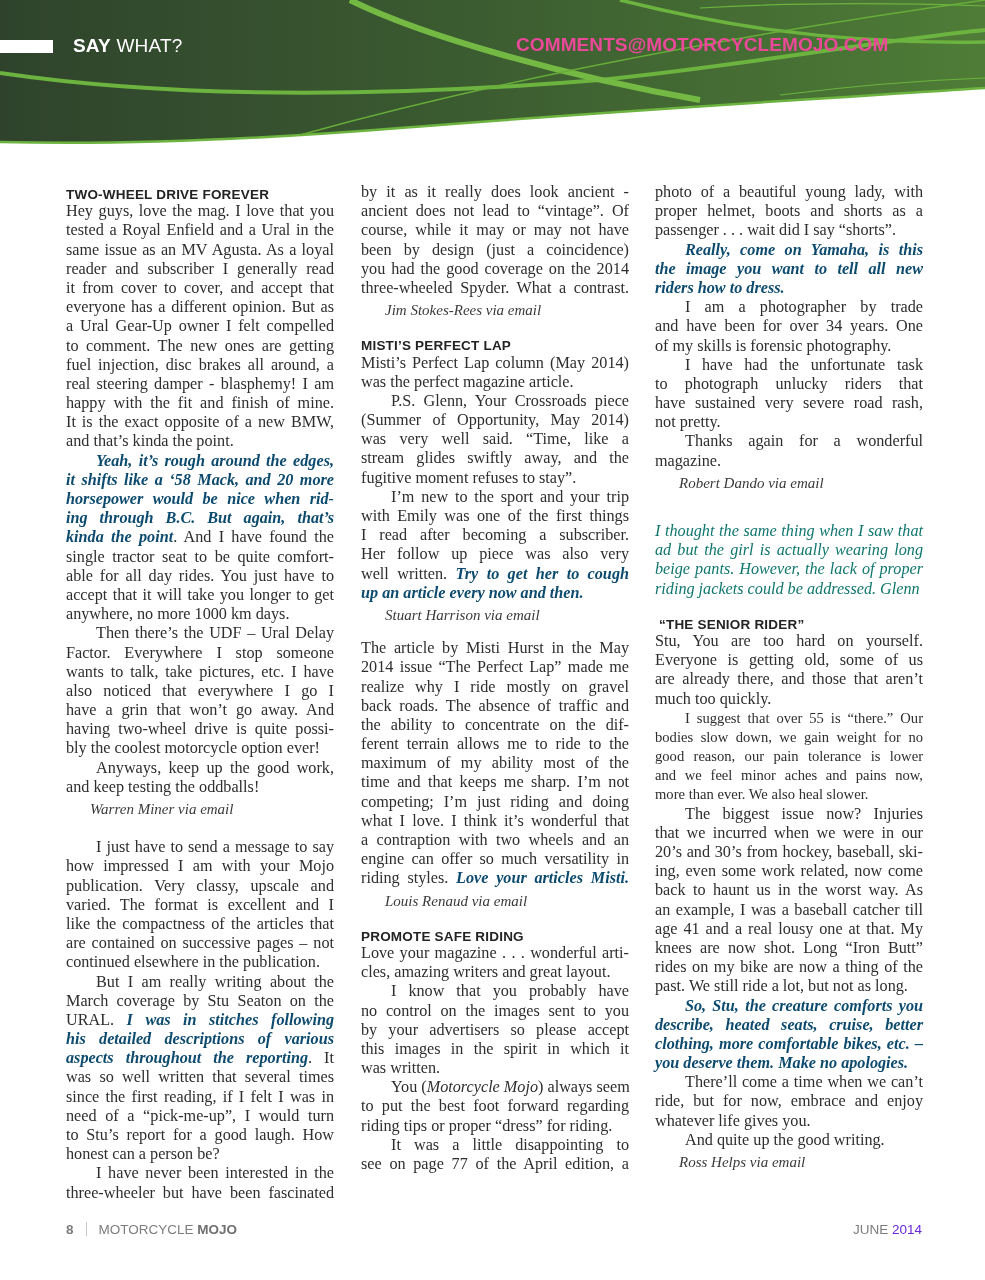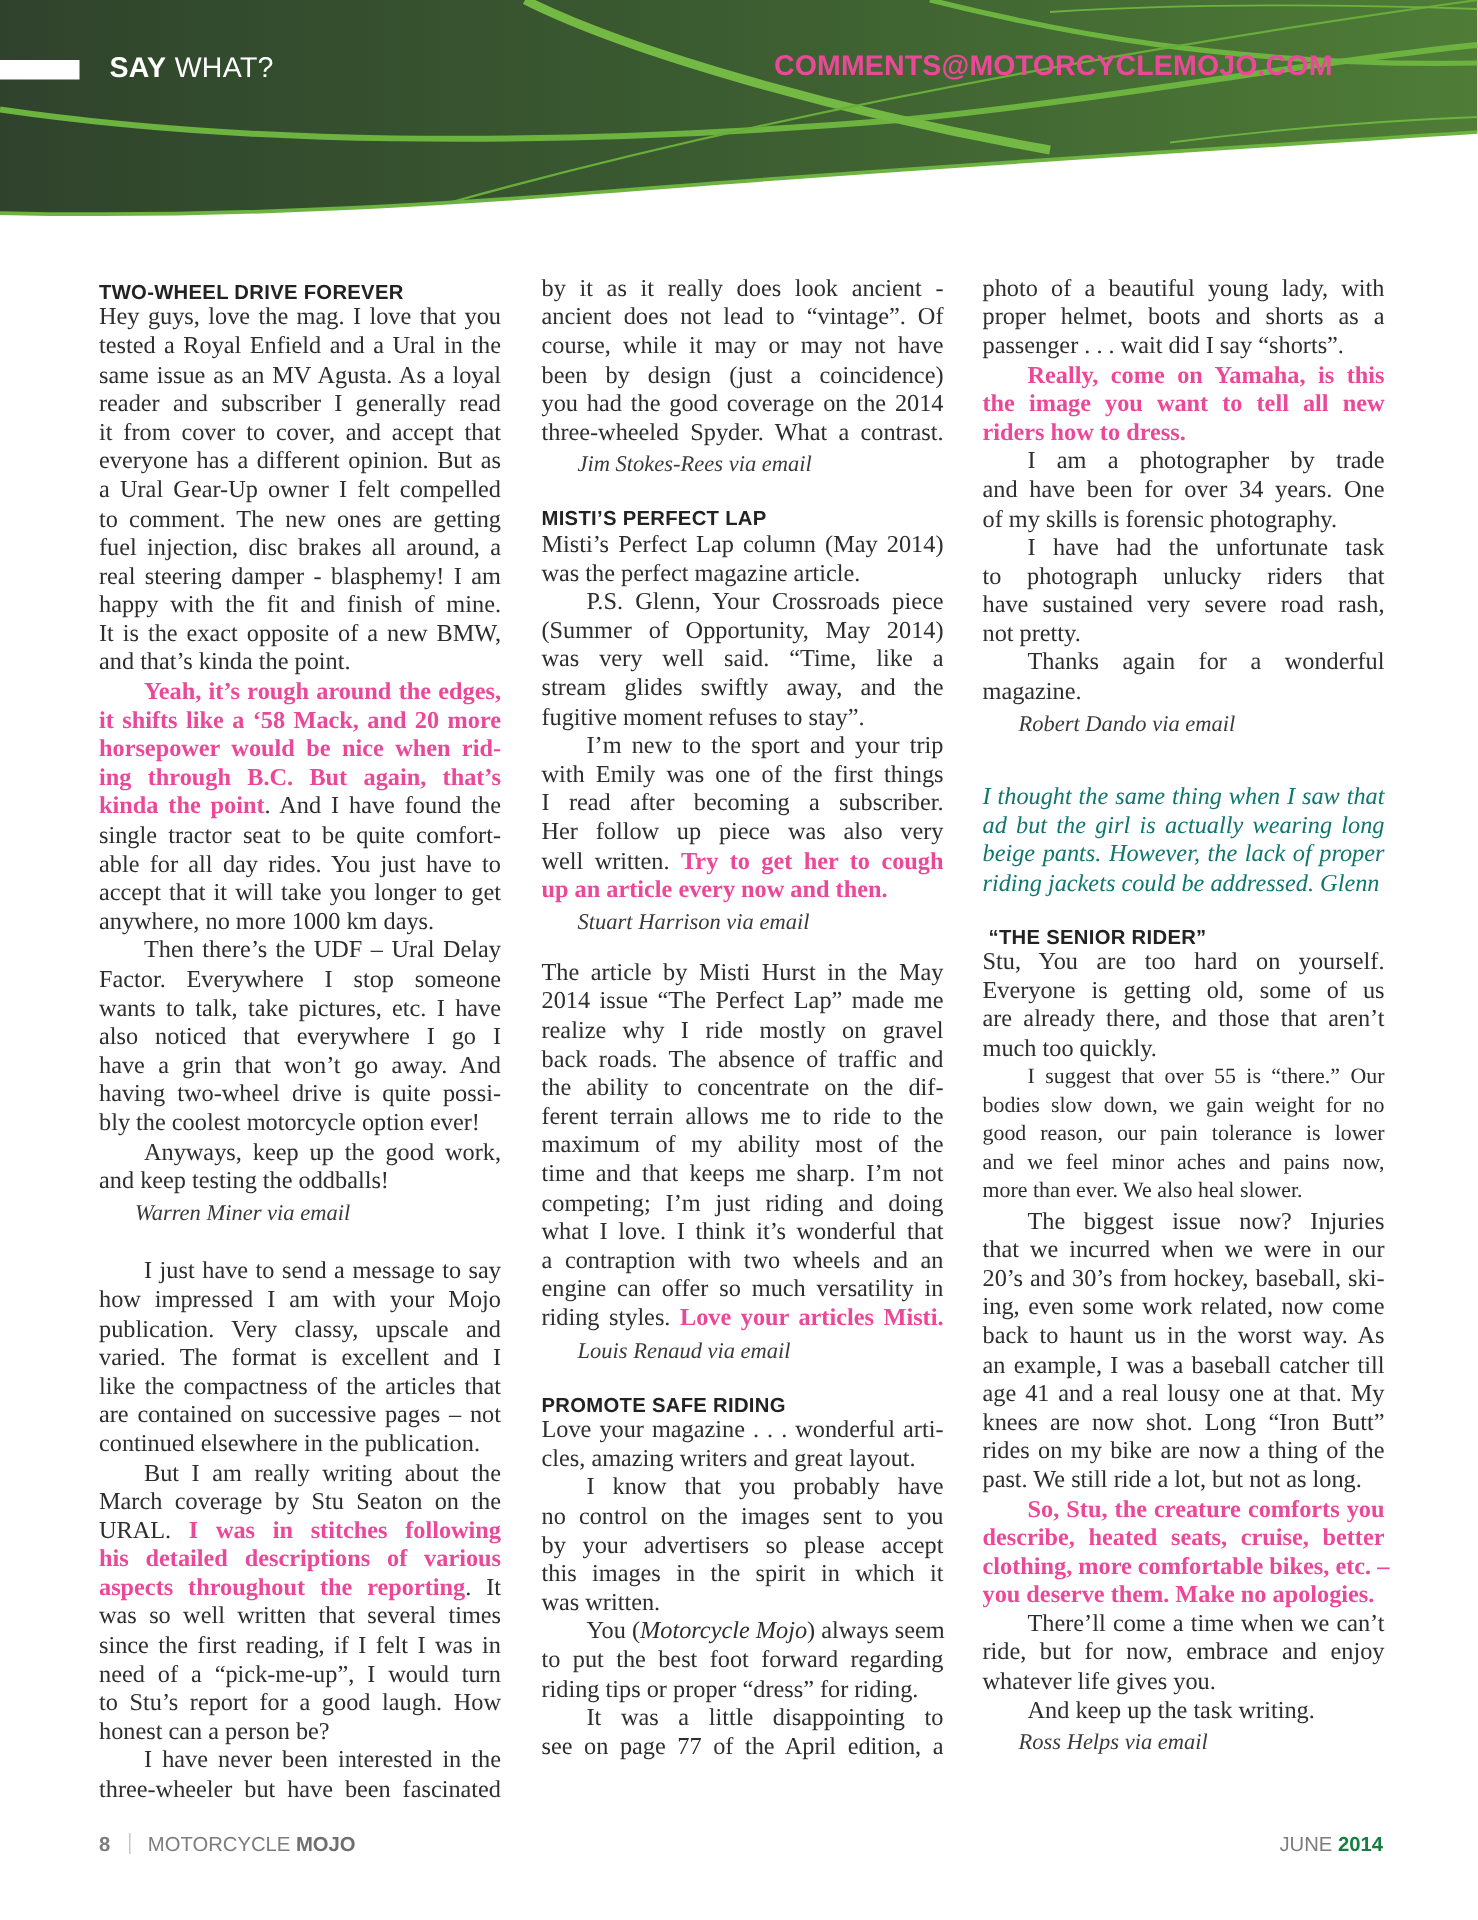--- a/index.html
+++ b/index.html
@@ -17,29 +17,29 @@
   .col2 { left:361px; }
   .col3 { left:655px; }
   .line { display:block; white-space:nowrap; text-align:justify; text-align-last:justify; height:19.2px; }
   .line.last { text-align-last:left; }
   .ind { padding-left:30px; }
   .hd { font-family:"Liberation Sans", sans-serif; font-weight:700; font-size:13.5px; color:#232323; letter-spacing:0.2px; height:19.2px; display:block; padding-top:2px; box-sizing:border-box; }
   .sig { font-style:italic; padding-left:24px; font-size:15px; color:#3a3a3a; display:block; height:19.2px; margin-top:3px; }
   .note { font-style:italic; color:#0f766e; }
   .gap { display:block; height:19px; }
   .gap-s { display:block; height:14px; }
-  b.bb { font-weight:700; color:#ec4899; }
+  b.bb { font-weight:700; color:#0c4a6e;font-style:italic; }
   i { font-style:italic; }
 
   .footer { position:absolute; top:1222px; left:66px; width:856px; font-family:"Liberation Sans", sans-serif; font-size:13.5px; color:#7d7d7d; }
   .footer .pg { font-weight:700; color:#7d7d7d; }
   .footer .sep { display:inline-block; width:1px; height:14px; background:#c6c6c6; margin:0 12px; vertical-align:-2px; }
   .footer .brand b { font-weight:700; color:#6f6f6f; }
   .footer .date { position:absolute; right:0; top:0; }
-  .footer .date b { font-weight:700; color:#15803d; }
+  .footer .date b { font-weight:400; color:#6d28d9; }
 </style>
 </head>
 <body>
 
 <div class="header">
   <svg width="985" height="160" viewBox="0 0 985 160">
     <defs>
       <linearGradient id="g1" x1="0" y1="0" x2="1" y2="0">
         <stop offset="0" stop-color="#2f432c"></stop>
         <stop offset="0.45" stop-color="#3a5a30"></stop>
@@ -226,20 +226,20 @@
   <span class="line">knees are now shot. Long “Iron Butt”</span>
   <span class="line">rides on my bike are now a thing of the</span>
   <span class="line last">past. We still ride a lot, but not as long.</span>
   <span class="line ind"><b class="bb">So, Stu, the creature comforts you</b></span>
   <span class="line"><b class="bb">describe, heated seats, cruise, better</b></span>
   <span class="line"><b class="bb">clothing, more comfortable bikes, etc. –</b></span>
   <span class="line last"><b class="bb">you deserve them. Make no apologies.</b></span>
   <span class="line ind">There’ll come a time when we can’t</span>
   <span class="line">ride, but for now, embrace and enjoy</span>
   <span class="line last">whatever life gives you.</span>
-  <span class="line ind last">And keep up the task writing.</span>
+  <span class="line ind last">And quite up the good writing.</span>
   <span class="sig">Ross Helps via email</span>
 </div>
 
 <div class="footer">
   <span class="pg">8</span><span class="sep"></span><span class="brand"><span>MOTORCYCLE </span><b>MOJO</b></span>
   <span class="date"><span>JUNE </span><b>2014</b></span>
 </div>
 
 </body></html>

